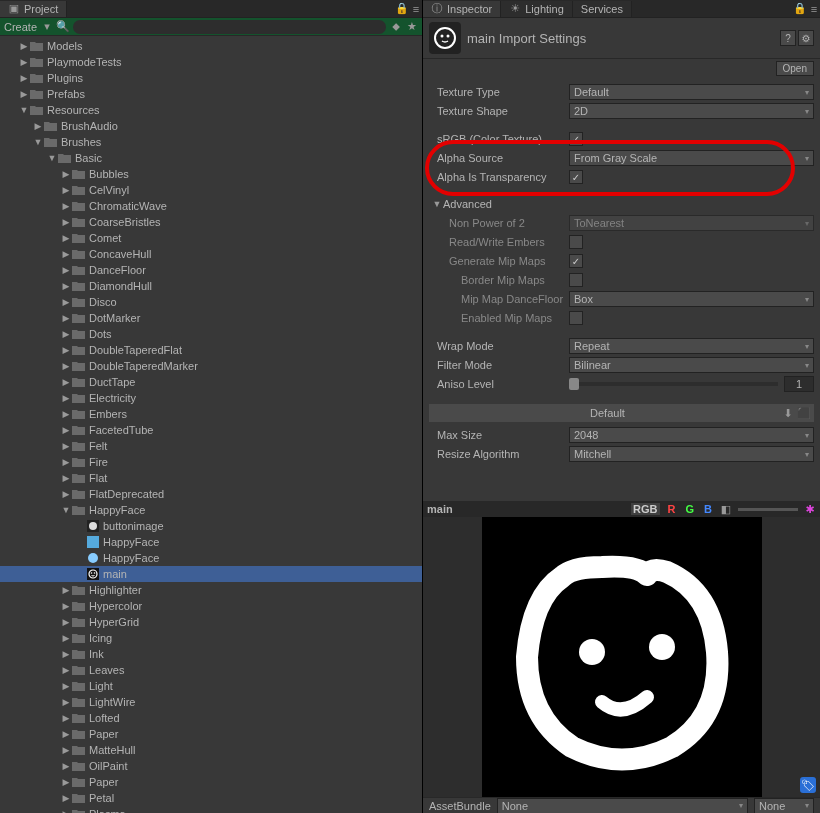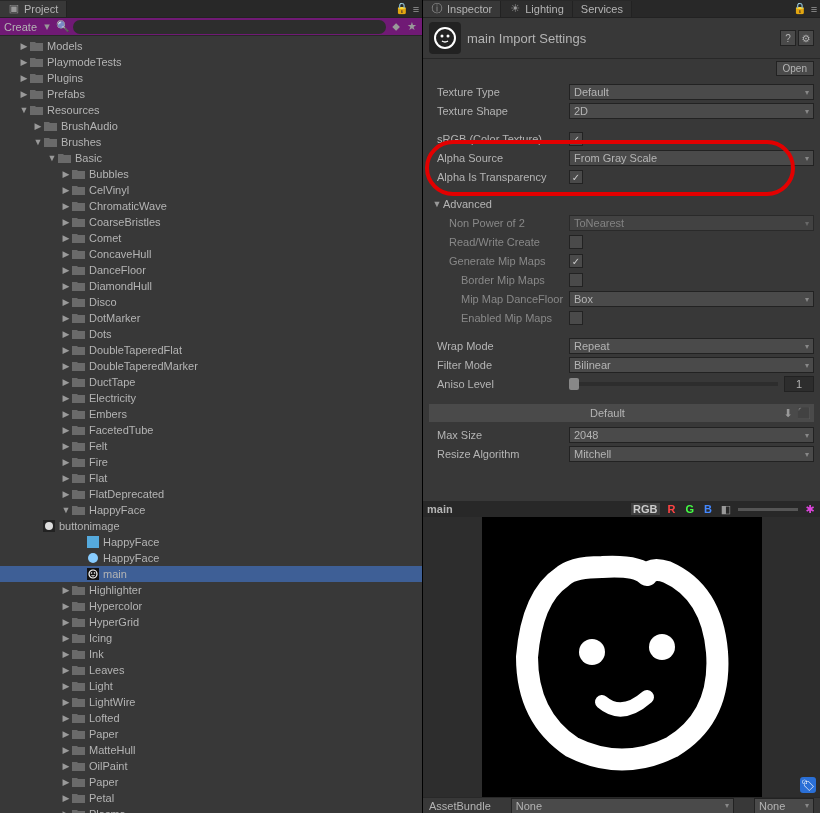--- a/index.html
+++ b/index.html
@@ -3,21 +3,21 @@
 <meta charset="utf-8">
 <style>
 *{margin:0;padding:0;box-sizing:border-box;font-family:Arial,sans-serif;font-size:11px;color:#b4b4b4;user-select:none}
 body{background:#383838;width:820px;height:813px;overflow:hidden;display:flex}
 .panel{display:flex;flex-direction:column;background:#383838}
 .left{width:423px;border-right:1px solid #000}
 .right{flex:1}
 .tabbar{height:18px;background:#282828;display:flex;align-items:center;border-bottom:1px solid #222}
 .tab{padding:2px 8px;background:#383838;border-right:1px solid #222;display:flex;align-items:center;gap:4px}
 .tab.inactive{background:#2d2d2d}
-.toolbar{height:18px;background:#701a75;display:flex;align-items:center;padding:0 4px;gap:4px;border-bottom:1px solid #282828}
+.toolbar{height:18px;background:#14532d;display:flex;align-items:center;padding:0 4px;gap:4px;border-bottom:1px solid #282828}
 .search{flex:1;background:#2d2d2d;border-radius:8px;height:14px;padding:0 6px;color:#888}
 .tree{flex:1;overflow:auto;background:#383838;padding:2px 0}
 .row{display:flex;align-items:center;height:16px;padding-left:4px;cursor:pointer}
 .row.sel{background:#3e5f96;color:#fff}
 .fold{width:12px;text-align:center;color:#999;font-size:9px}
 .folder-icon{width:14px;height:12px;margin-right:3px;display:inline-flex;align-items:center;justify-content:center}
 svg{display:block}
 .insp-head{display:flex;align-items:center;padding:4px 6px;gap:6px;border-bottom:1px solid #282828}
 .icon-box{width:32px;height:32px;background:#222;border-radius:4px;display:flex;align-items:center;justify-content:center}
 .insp-body{flex:1;overflow:auto;padding:4px 6px}
@@ -31,21 +31,21 @@
 .section{display:flex;align-items:center;height:18px;padding-left:2px;color:#b4b4b4}
 .highlight{position:absolute;border:4px solid #e30000;border-radius:50px;pointer-events:none}
 .slider{flex:1;height:4px;background:#2d2d2d;position:relative;margin-right:6px}
 .slider .knob{position:absolute;left:0;top:-4px;width:10px;height:12px;background:#888;border-radius:2px}
 .numbox{width:30px;background:#2d2d2d;border:1px solid #222;text-align:center;height:16px;line-height:14px}
 .btnbar{background:#4a4a4a;height:18px;margin:4px 0;display:flex;align-items:center;justify-content:space-between;padding:0 4px}
 .preview-toolbar{height:16px;background:#282828;display:flex;align-items:center;padding:0 4px;gap:6px;font-size:10px}
 .rgb-chip{padding:0 2px;font-weight:bold}
 .preview{background:#2d2d2d;display:flex;flex-direction:column;align-items:center;justify-content:center;position:relative}
 .face{width:280px;height:280px;background:#000;display:flex;align-items:center;justify-content:center}
-.footer{height:16px;background:#383838;display:flex;align-items:center;padding:0 6px;gap:20px;border-top:1px solid #282828}
+.footer{height:16px;background:#383838;display:flex;align-items:center;padding:0 6px;gap:6px;border-top:1px solid #282828}
 .tiny-icon{width:12px;height:12px;display:inline-flex;align-items:center;justify-content:center;color:#999}
 .openbtn{background:#4a4a4a;border:1px solid #222;padding:1px 6px;font-size:10px}
 .top-icons{display:flex;gap:2px;margin-left:auto}
 .sq{width:16px;height:16px;background:#4a4a4a;border:1px solid #222;display:flex;align-items:center;justify-content:center;font-size:10px}
 </style>
 </head>
 <body>
 
 <div class="panel left">
   <div class="tabbar">
@@ -330,21 +330,21 @@
       </div>
       <div class="row" style="padding-left: 60px;">
         <span class="fold">▼</span>
         <span class="folder-icon">
           <svg width="14" height="11" viewBox="0 0 14 11">
             <path d="M0 1 L5 1 L6 2 L13 2 L13 10 L0 10 Z" fill="#6a6a6a"></path>
           </svg>
         </span>
         <span>HappyFace</span>
       </div>
-      <div class="row" style="padding-left: 30px;">
+      <div class="row" style="padding-left: 74px;">
         <span class="fold"></span>
         <span class="folder-icon">
           <svg width="12" height="12">
             <rect width="12" height="12" fill="#222"></rect>
             <circle cx="6" cy="6" r="4" fill="#ddd"></circle>
           </svg>
         </span>
         <span>buttonimage</span>
       </div>
       <div class="row" style="padding-left: 74px;">
@@ -606,21 +606,21 @@
     <div class="prop">
         <span class="lbl sub">Non Power of 2</span>
         <div class="val">
           <div class="dd" style="opacity:.6">
             <span>ToNearest</span>
             <span class="arr">▾</span>
           </div>
         </div>
       </div>
     <div class="prop">
-        <span class="lbl sub">Read/Write Create</span>
+        <span class="lbl sub">Read/Write Embers</span>
         <div class="val">
           <div class="cb"></div>
         </div>
       </div>
     <div class="prop">
         <span class="lbl sub">Generate Mip Maps</span>
         <div class="val">
           <div class="cb">✓</div>
         </div>
       </div>

